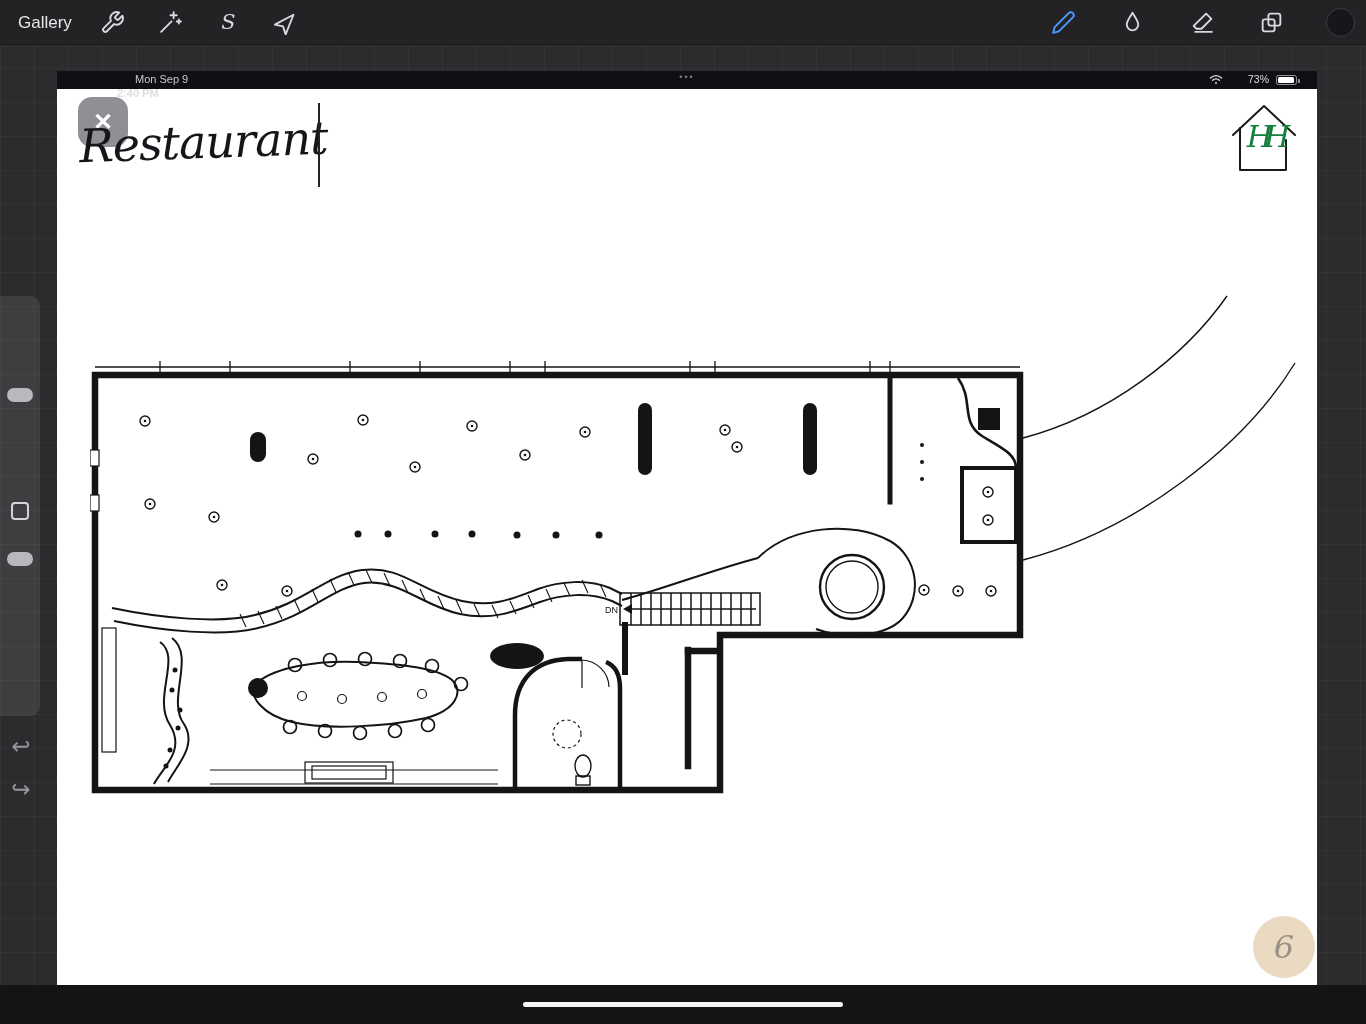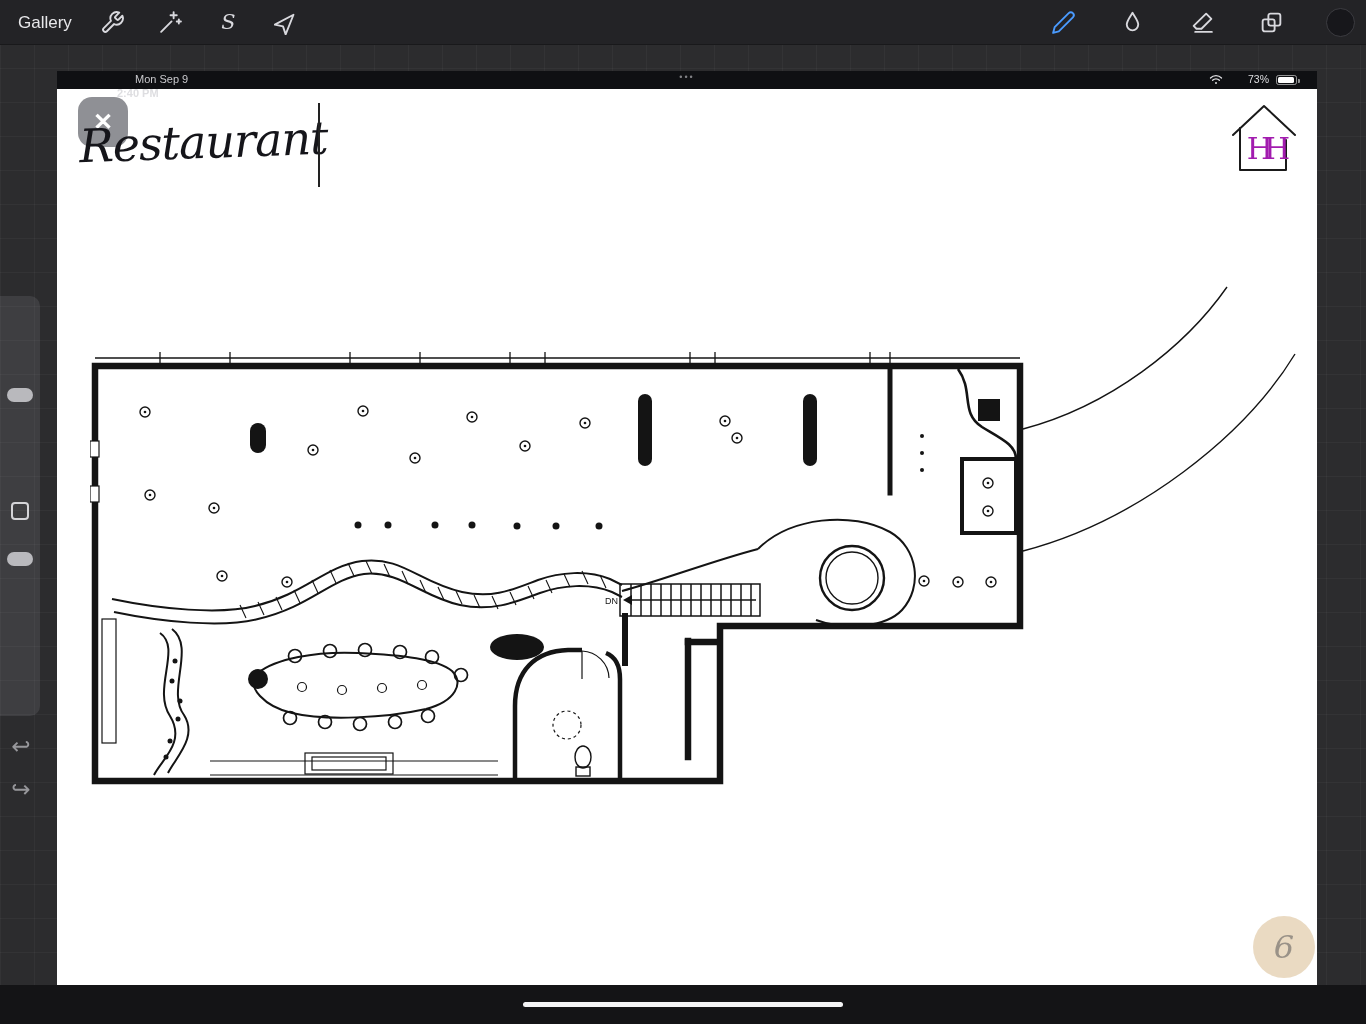--- a/index.html
+++ b/index.html
@@ -50,28 +50,28 @@
     display:flex; align-items:center; justify-content:center; }
   .brand-script { position:absolute; left:22px; top:26px; width:250px;
     font-family:"DejaVu Serif", serif; font-style:italic; font-size:46px; color:#15151a;
     transform:rotate(-2deg); letter-spacing:-1px; }
   .title-divider { position:absolute; left:261px; top:14px; width:1.6px; height:84px;
     background:#222; }
   .page-title { position:absolute; left:278px; top:45px; font-size:27px; color:#1a1a1a;
     letter-spacing:1.5px; font-weight:400; }
   .house-logo { position:absolute; left:1172px; top:10px; width:70px; height:82px; }
   .house-logo svg { width:100%; height:100%; }
-  .monogram { position:absolute; left:0; top:32px; width:70px; text-align:center;
-    font-family:"DejaVu Serif", serif; font-size:30px; color:#a21caf;
+  .monogram { position:absolute; left:0; top:20px; width:70px; text-align:center;
+    font-family:"DejaVu Serif", serif; font-style:italic; font-size:30px; color:#15803d;
     letter-spacing:-9px; }
   .page-circle { position:absolute; left:1196px; top:827px; width:62px; height:62px;
     border-radius:50%; background:rgba(233,216,191,.95); display:flex; align-items:center;
     justify-content:center; font-family:"DejaVu Serif", serif; font-style:italic;
     font-size:32px; color:#9a9288; }
-  .plan-wrap { position:absolute; left:33px; top:112px; width:1210px; height:600px; }
+  .plan-wrap { position:absolute; left:33px; top:121px; width:1210px; height:600px; }
 
   
   .side { position:absolute; left:0; top:296px; width:40px; height:420px;
     background:rgba(160,160,168,.16); border-radius:0 10px 10px 0; z-index:25; }
   .thumb { position:absolute; left:7px; width:26px; height:14px; border-radius:7px;
     background:#b9b9bd; }
   .mod-btn { position:absolute; left:11px; width:18px; height:18px; border-radius:4px;
     border:2px solid #d4d4d8; background:transparent; }
   .hist { position:absolute; left:6px; width:30px; height:30px; color:#97979b;
     font-size:23px; text-align:center; line-height:30px; z-index:25; }

